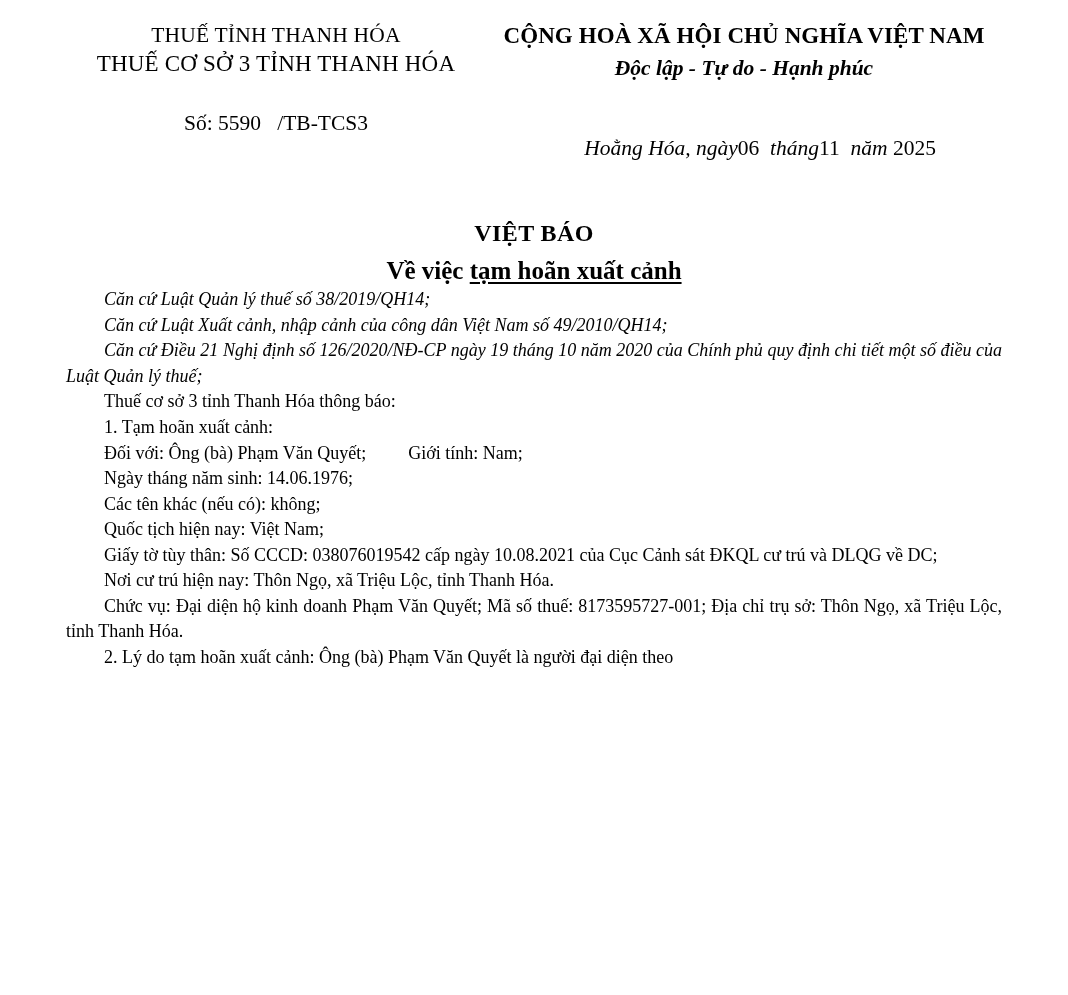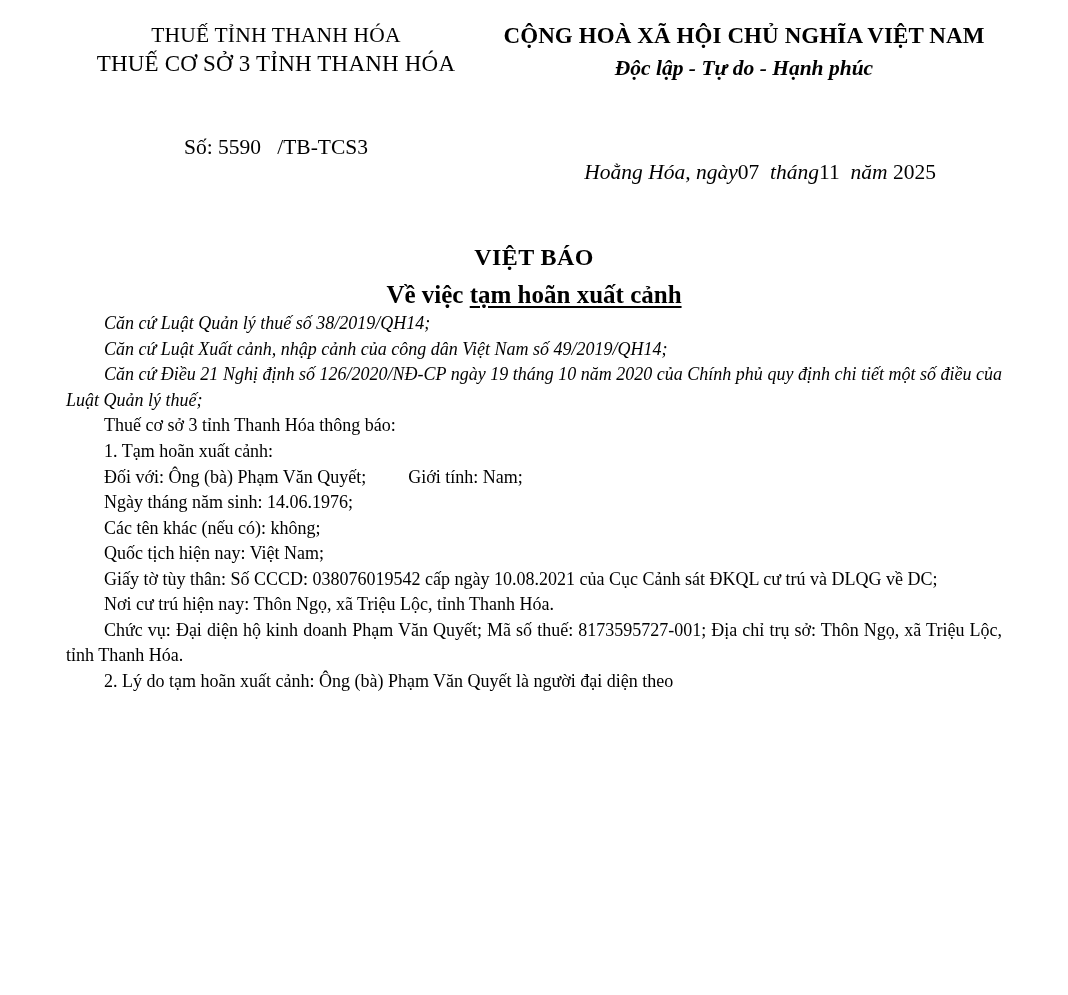--- a/index.html
+++ b/index.html
@@ -69,21 +69,20 @@
     display: flex;
     flex-direction: row;
     align-items: baseline;
     margin-top: 26px;
   }
   .meta-left {
     width: 420px;
     text-align: center;
     font-size: 21.5px;
     white-space: pre;
-    margin-top: 24px;
   }
   .meta-right {
     flex: 1;
     text-align: center;
     font-size: 21.5px;
     font-style: italic;
     white-space: pre;
   }
   .meta-right .val {
     font-style: normal;
@@ -145,34 +144,34 @@
     </div>
     <div class="header-right">
       <div class="nation-line-1">CỘNG HOÀ XÃ HỘI CHỦ NGHĨA VIỆT NAM</div>
       <div class="nation-line-2">Độc lập - Tự do - Hạnh phúc</div>
     </div>
   </div>
 
   <div class="meta-row">
     <div class="meta-left">Số: 5590   /TB-TCS3</div>
     <div class="meta-right">
-      <span>Hoằng Hóa, ngày</span><span class="val">07</span>  <span>tháng</span><span class="val">11</span>  <span>năm</span> <span class="val">2025</span>
+      <span>Hoằng Hóa, ngày</span><span class="val">06</span>  <span>tháng</span><span class="val">11</span>  <span>năm</span> <span class="val">2025</span>
     </div>
   </div>
 
   <div class="title-block">
     <div class="doc-title">VIỆT BÁO</div>
     <div class="doc-subtitle">
       <span>Về việc </span><span class="underline">tạm hoãn xuất cảnh</span>
     </div>
   </div>
 
 
   <p class="para italic gap-lg">Căn cứ Luật Quản lý thuế số 38/2019/QH14;</p>
-  <p class="para italic gap-md">Căn cứ Luật Xuất cảnh, nhập cảnh của công dân Việt Nam số 49/2019/QH14;</p>
+  <p class="para italic gap-md">Căn cứ Luật Xuất cảnh, nhập cảnh của công dân Việt Nam số 49/2010/QH14;</p>
   <p class="para italic gap-md">Căn cứ Điều 21 Nghị định số 126/2020/NĐ-CP ngày 19 tháng 10 năm 2020 của Chính phủ quy định chi tiết một số điều của Luật Quản lý thuế;</p>
 
   <p class="para gap-md">Thuế cơ sở 3 tỉnh Thanh Hóa thông báo:</p>
 
   <p class="para gap-md">1. Tạm hoãn xuất cảnh:</p>
 
   <p class="para gap-md">
     <span>Đối với: Ông (bà) Phạm Văn Quyết;</span><span class="tab-wide"></span><span>Giới tính: Nam;</span>
   </p>
 

